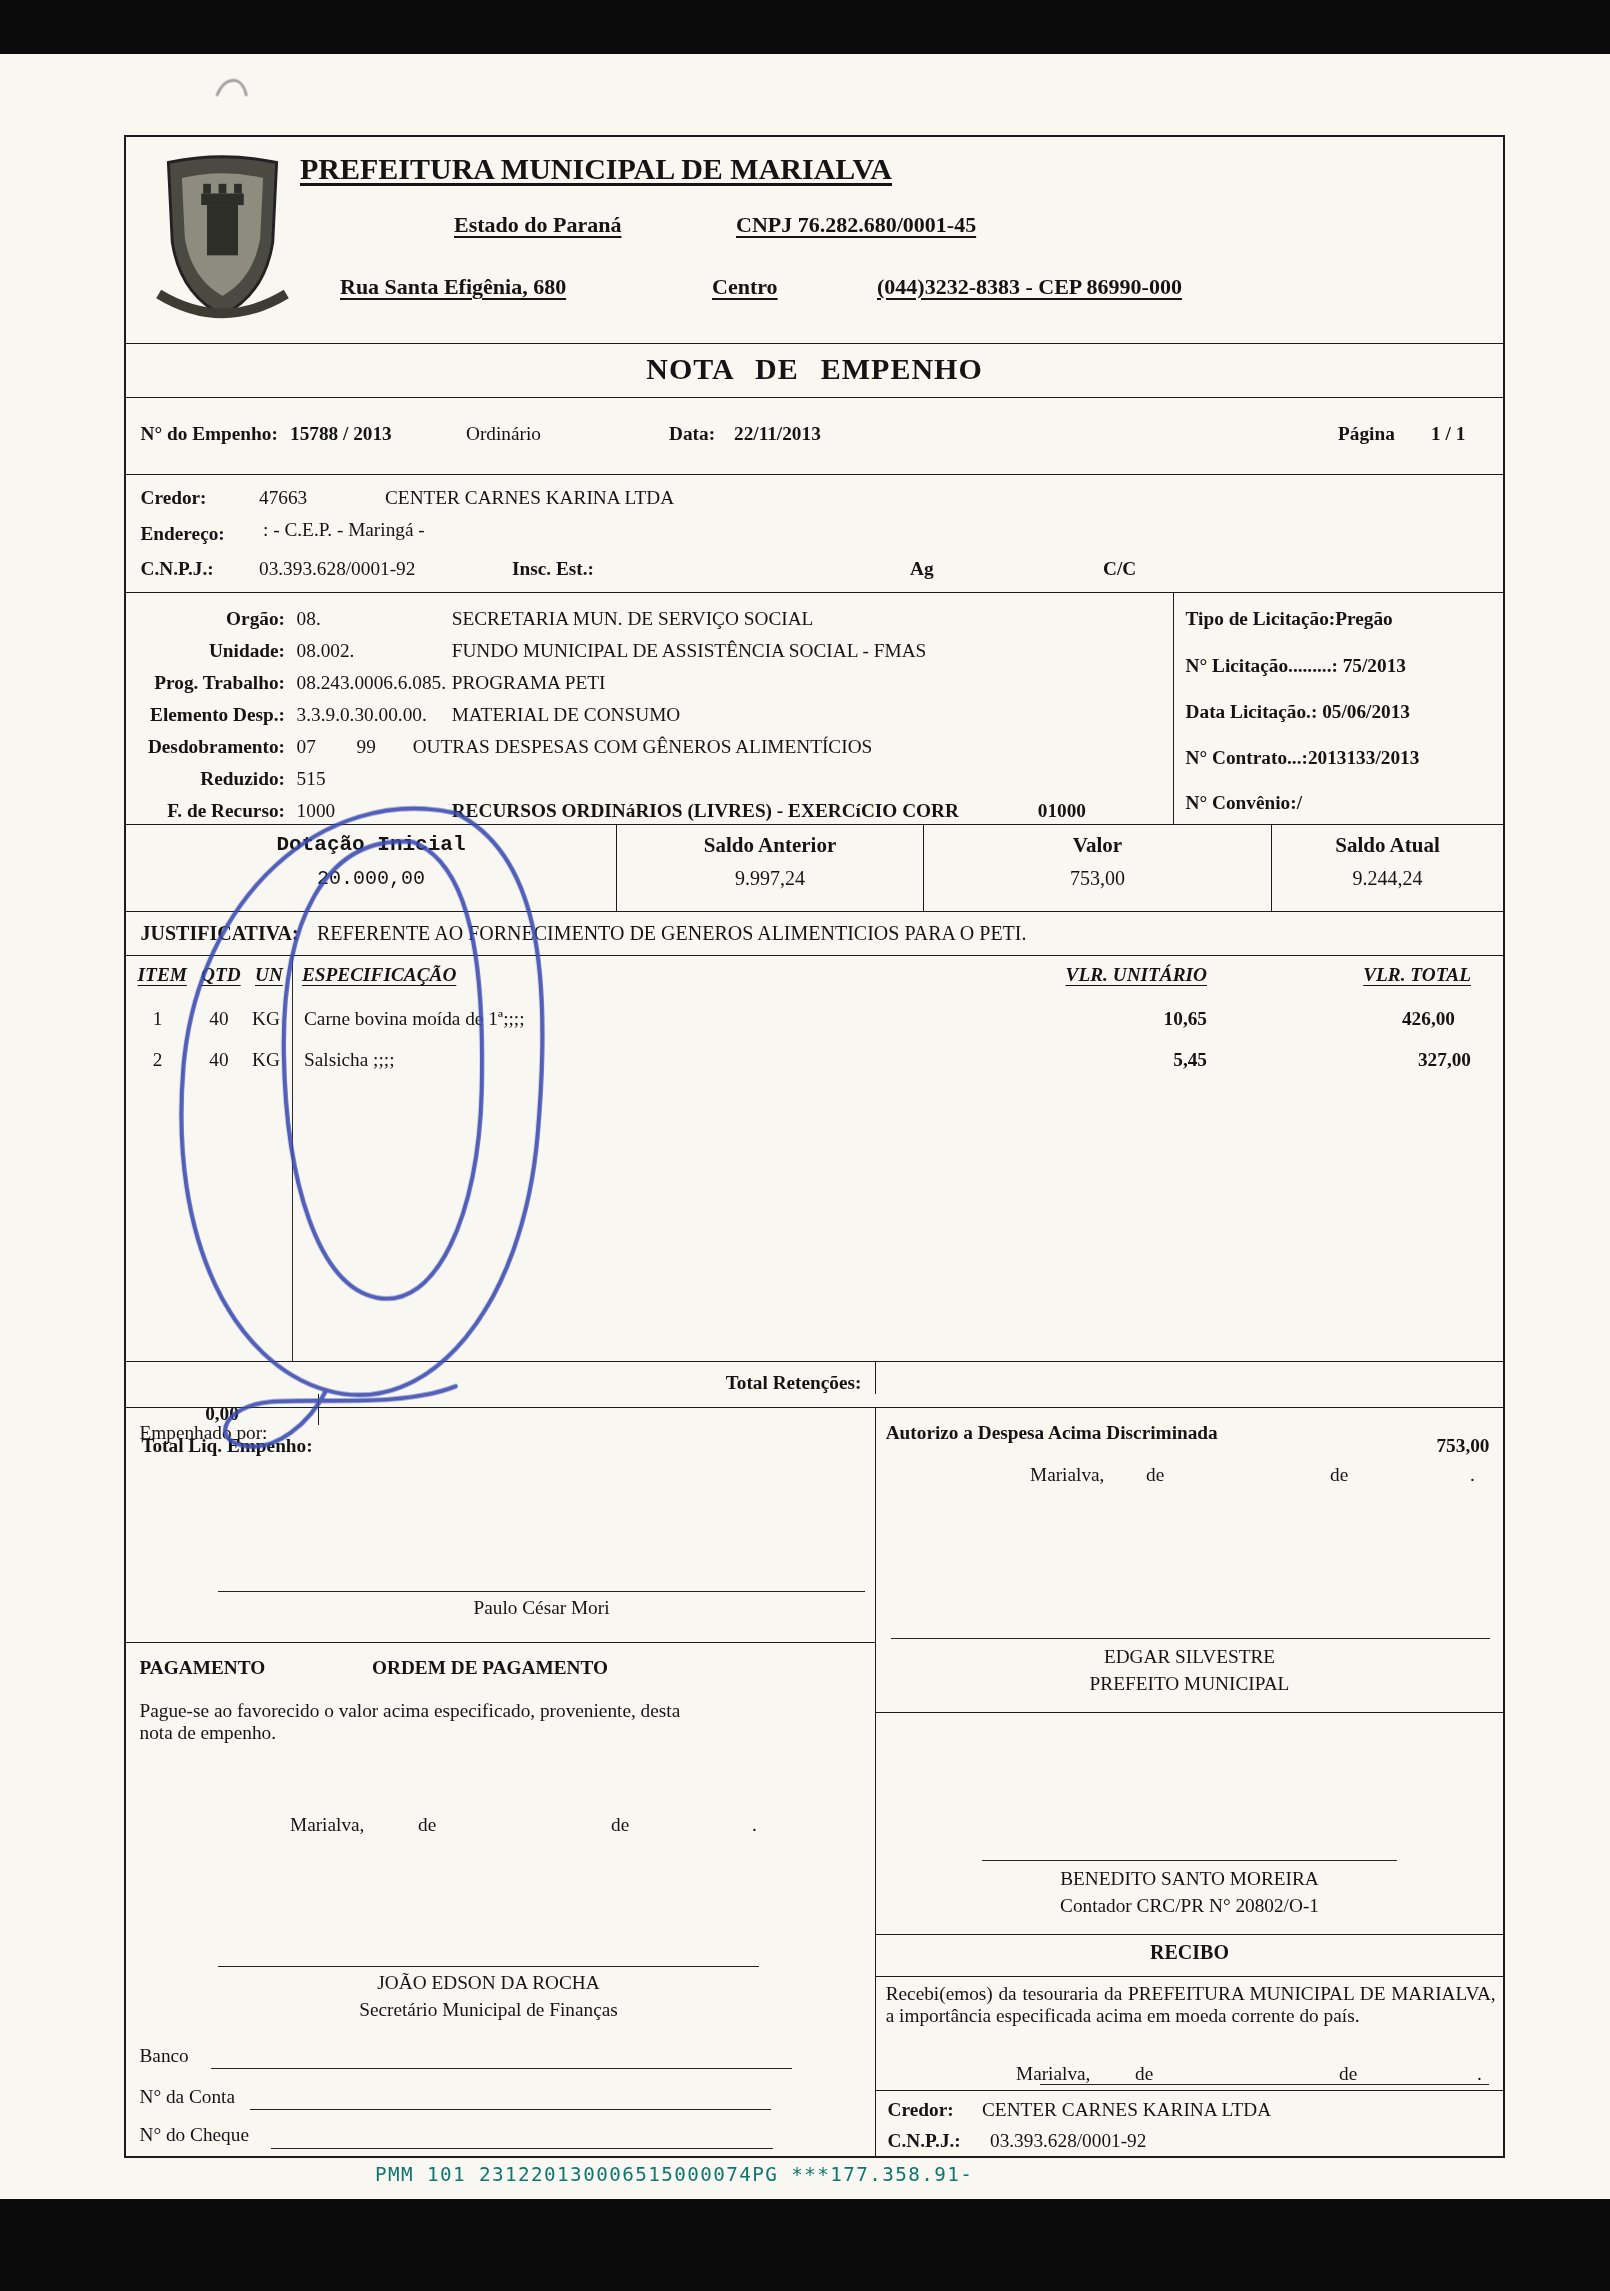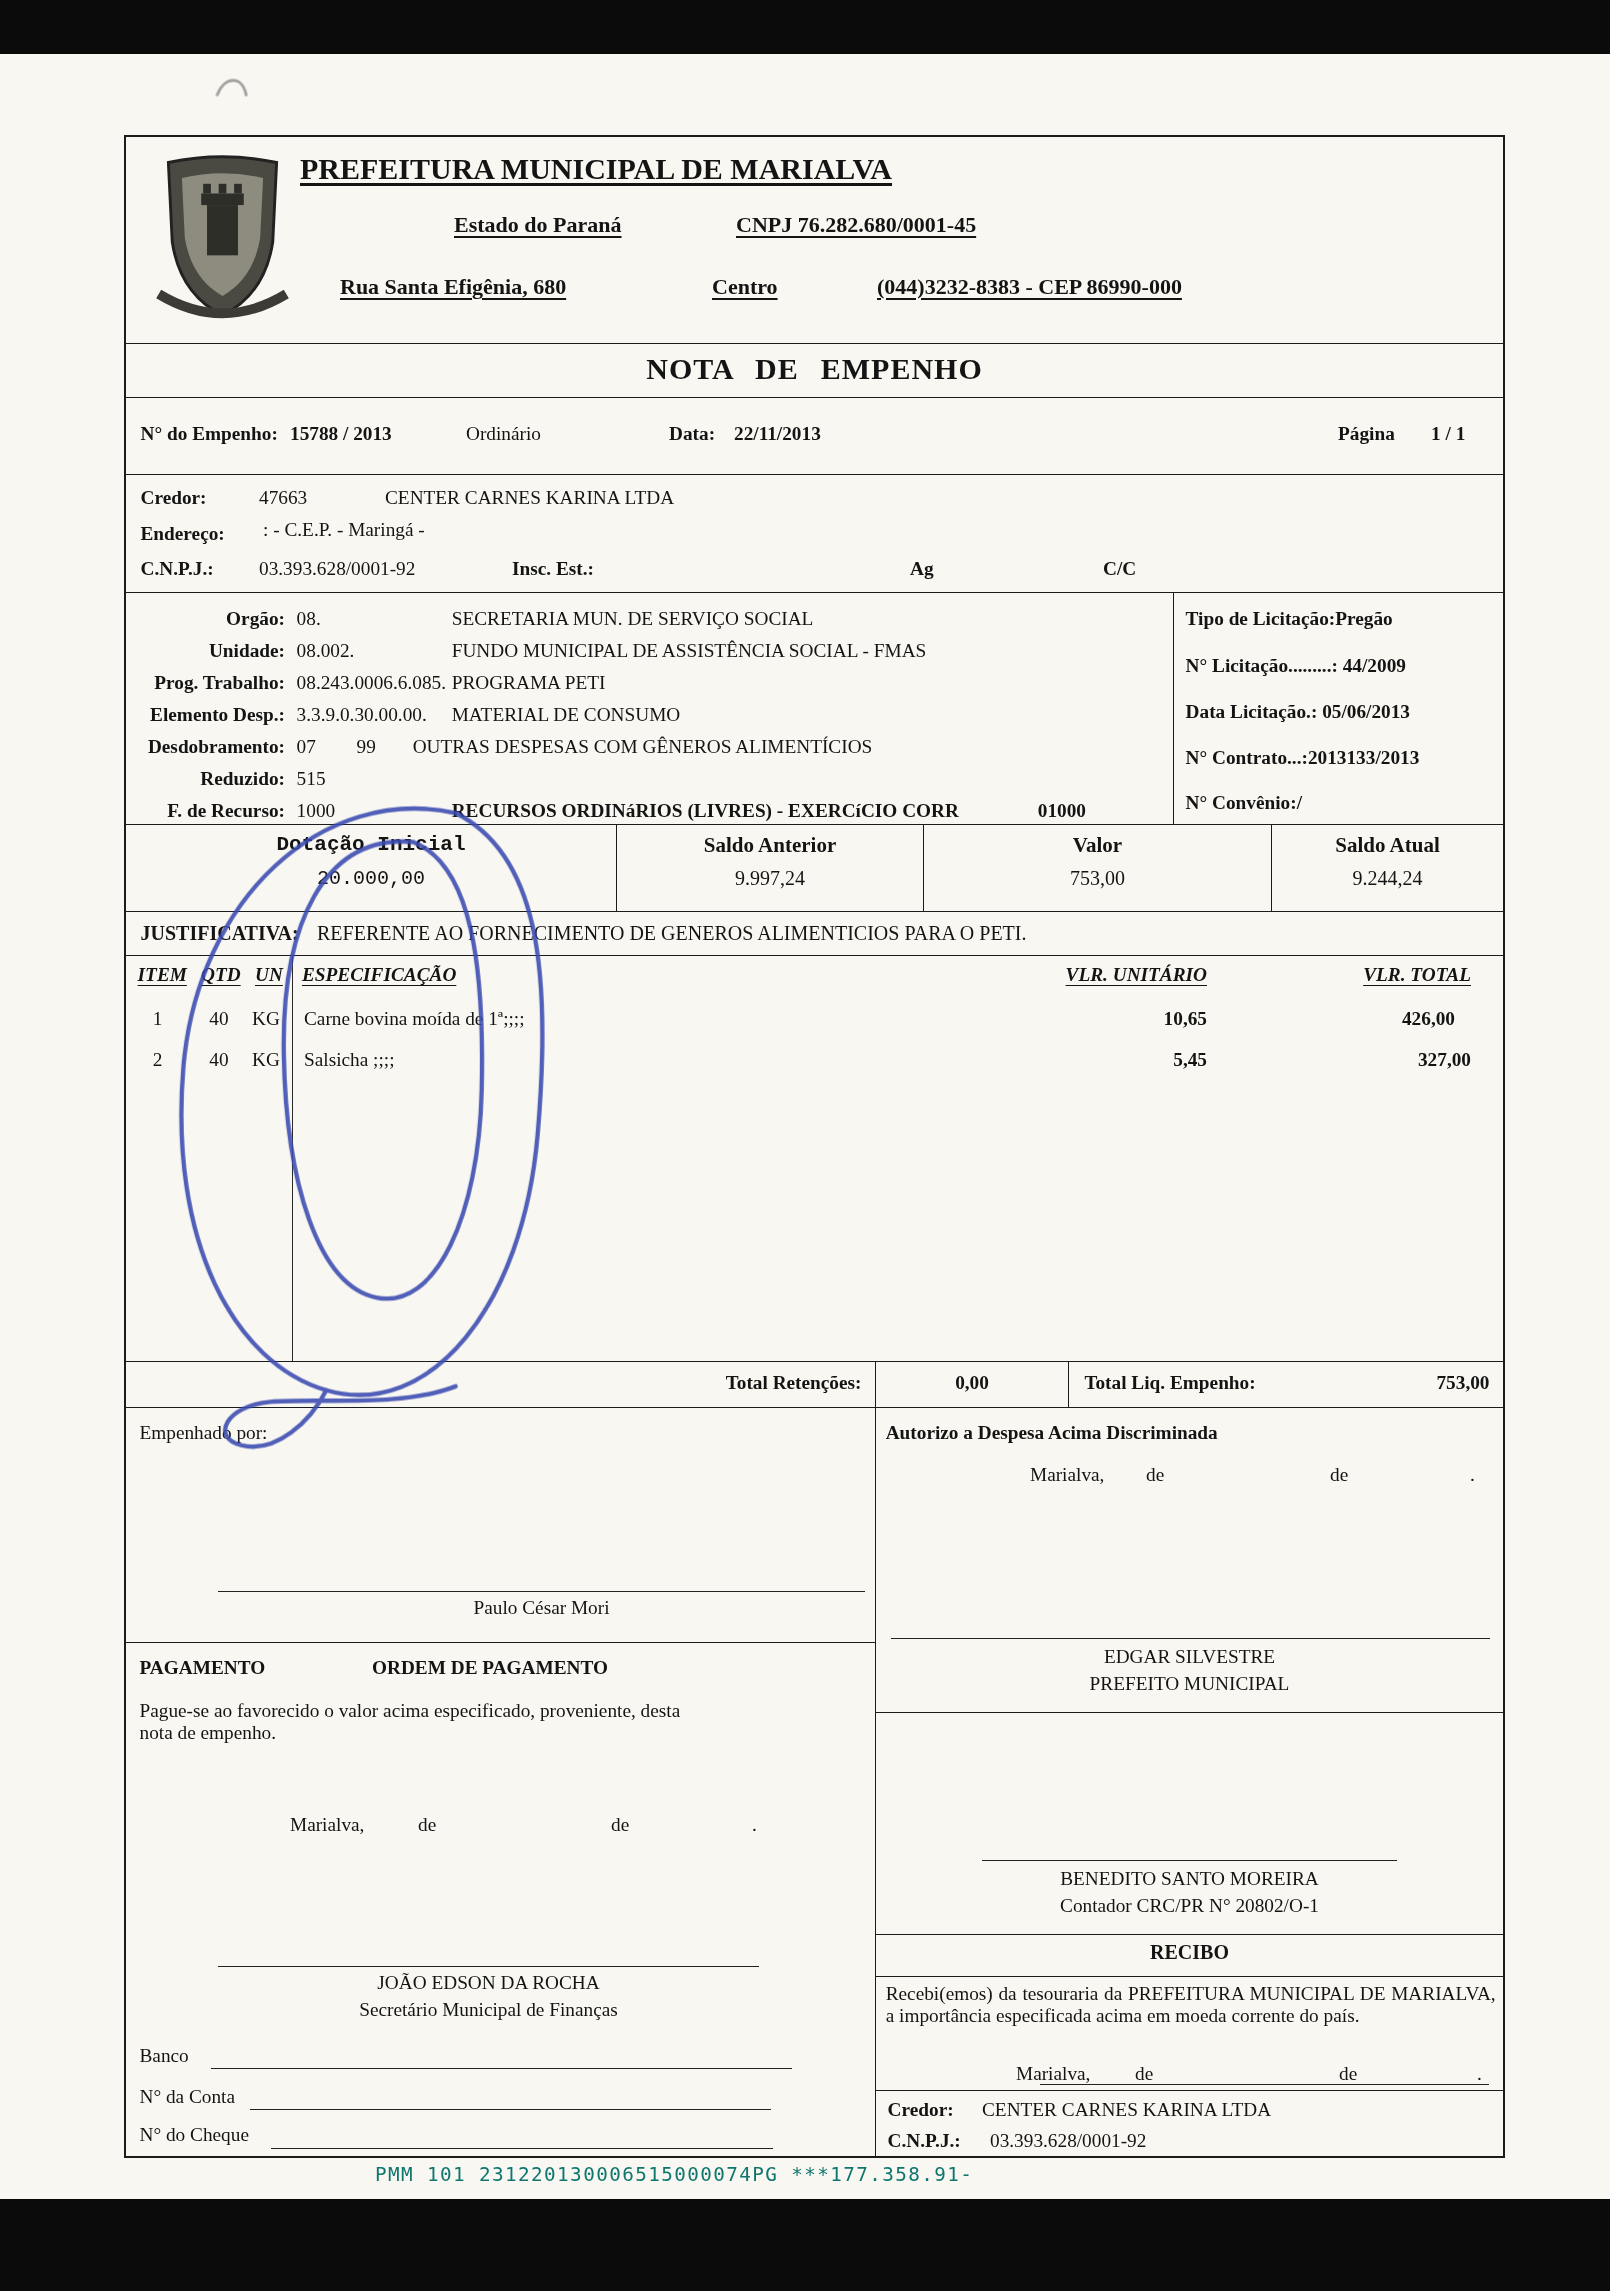--- a/index.html
+++ b/index.html
@@ -50,21 +50,21 @@
   .saldos .hd { position:absolute; top:7.7px; left:0; right:0; text-align:center; font-weight:bold; font-size:21px; }
   .saldos .vl { position:absolute; top:42px; left:0; right:0; text-align:center; font-size:20px; }
 
   .justif { height:44px; }
 
   .items { height:406px; }
   .items .vline { position:absolute; left:166px; top:0; bottom:0; border-left:1.9px solid #2a2a2a; }
   .ith { font-weight:bold; font-style:italic; text-decoration:underline; text-underline-offset:3.9px; top:7.7px; }
   .irow span { font-size:19.3px; }
 
-  .totais { height:46px; display:flex; }
+  .totais { height:46px; display:flex;flex-direction:column; }
   .totais .c1 { width:750px; border-right:1.9px solid #1c1c1c; text-align:right; padding:9.7px 13.5px 0 0; font-weight:bold; }
   .totais .c2 { width:193px; border-right:1.9px solid #1c1c1c; text-align:center; padding-top:9.7px; font-weight:bold; }
   .totais .c3 { flex:1; position:relative; padding-top:9.7px; font-weight:bold; }
 
   .bottom { height:748px; display:flex; border-bottom:none; }
   .bcol-l { width:750px; border-right:1.9px solid #1c1c1c; position:relative; }
   .bcol-r { flex:1; position:relative; }
   .sigline { position:absolute; border-top:1.9px solid #222; height:0; }
   .hdiv { position:absolute; left:0; right:0; border-top:1.9px solid #1c1c1c; height:0; }
 
@@ -160,21 +160,21 @@
         </div>
         <div class="brow">
           <span class="lbl">F. de Recurso:</span>
           <span class="code">1000</span>
           <span class="desc b">RECURSOS ORDINáRIOS (LIVRES) - EXERCíCIO CORR</span>
           <span class="extra">01000</span>
         </div>
       </div>
       <div class="orgao-right">
         <span class="abs b" style="left:11.6px; top:15.4px;">Tipo de Licitação:Pregão</span>
-        <span class="abs b" style="left:11.6px; top:62px;">N° Licitação.........: 44/2009</span>
+        <span class="abs b" style="left:11.6px; top:62px;">N° Licitação.........: 75/2013</span>
         <span class="abs b" style="left:11.6px; top:108px;">Data Licitação.: 05/06/2013</span>
         <span class="abs b" style="left:11.6px; top:154px;">N° Contrato...:2013133/2013</span>
         <span class="abs b" style="left:11.6px; top:199px;">N° Convênio:/</span>
       </div>
     </div>
 
     <div class="sec saldos">
       <div class="cell" style="width:491px;font-family:Liberation Mono, monospace;">
         <div class="hd">Dotação Inicial</div>
         <div class="vl">20.000,00</div>

